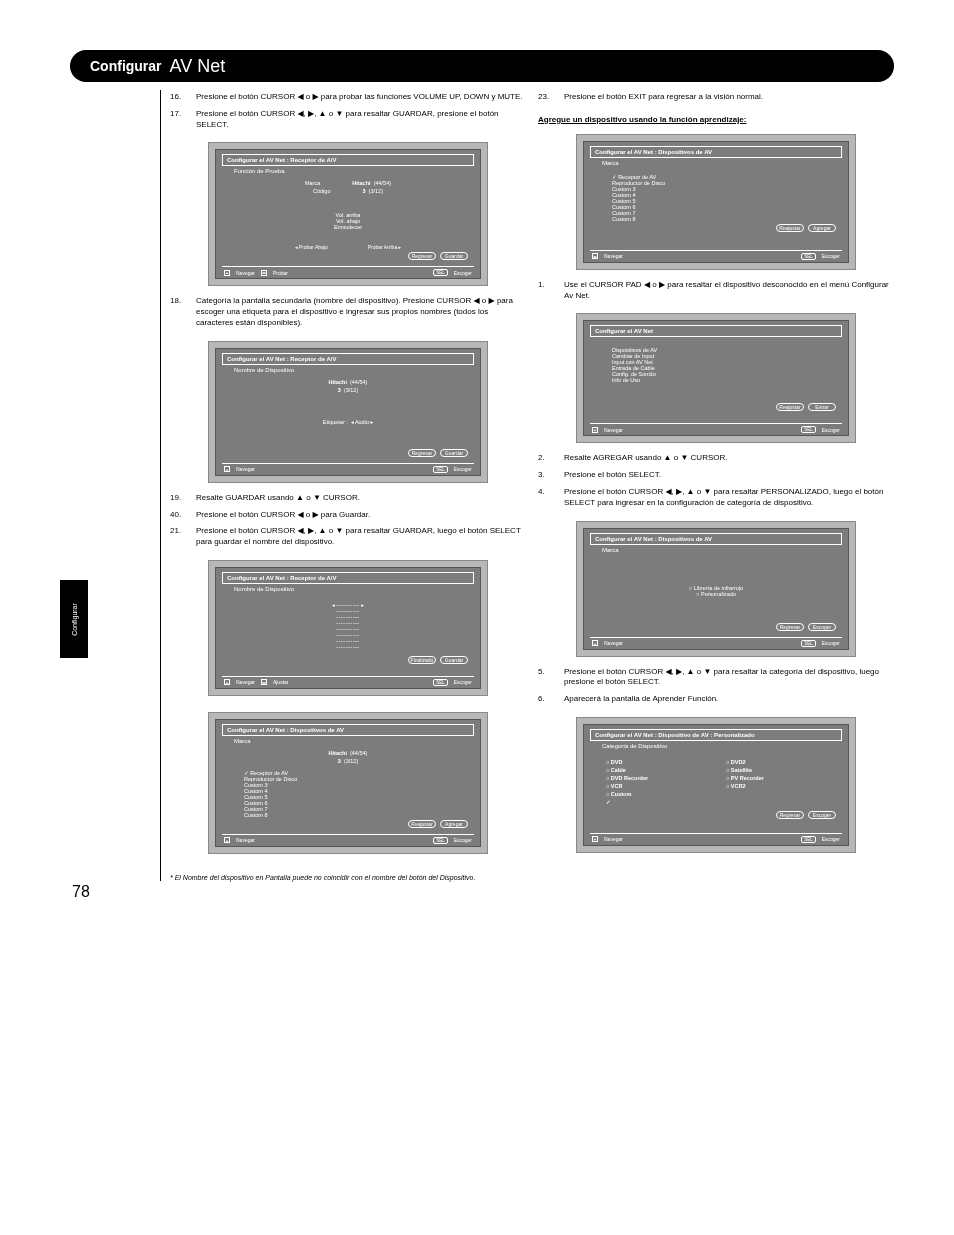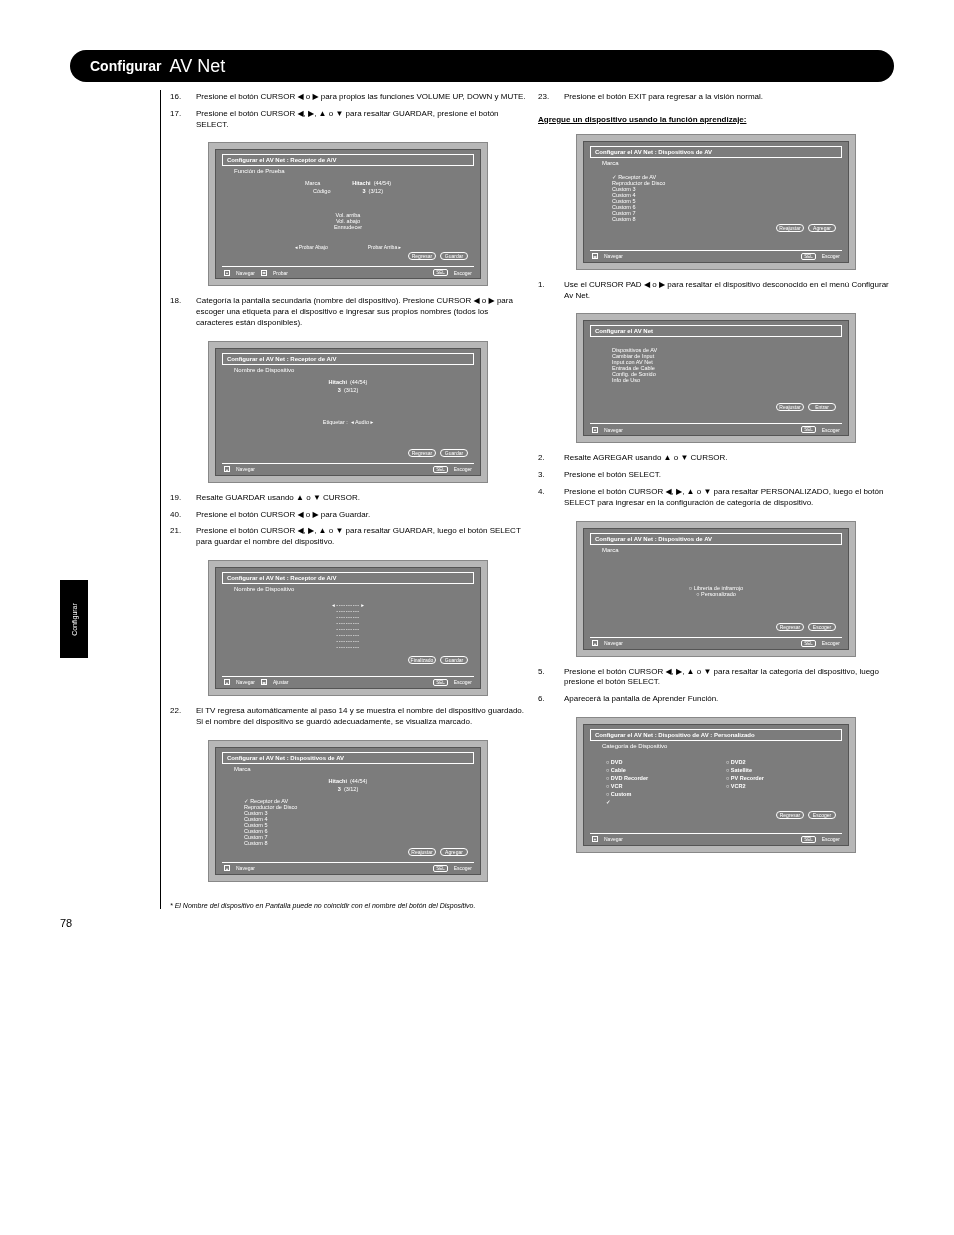--- a/index.html
+++ b/index.html
@@ -29,21 +29,21 @@
   .btn { border: 1px solid #fff; border-radius: 4px; width: 28px; height: 8px; font-size: 5px; display: flex; align-items: center; justify-content: center; }
   .statusbar { border-top: 1px solid #fff; margin-top: 2px; padding: 2px 2px 0 2px; display: flex; align-items: center; gap: 6px; font-size: 5px; }
   .sicon { display: inline-flex; align-items: center; gap: 1px; }
   .sq { width: 6px; height: 6px; border: 1px solid #fff; display: inline-flex; align-items: center; justify-content: center; font-size: 4px; }
   .pill { border: 1px solid #fff; border-radius: 2px; padding: 0 2px; font-size: 4.5px; }
   .grid2 { display: flex; gap: 20px; margin: 4px 10px; }
   .gcol { flex: 1; }
   .gitem { font-size: 5.5px; font-weight: bold; margin: 2px 0; }
   .dots { letter-spacing: 0.5px; }
   .footer-line { font-size: 7px; font-style: italic; margin-top: 10px; margin-left: 100px; }
-  .page-num { position: absolute; left: 60px; bottom: 30px; font-size: 11px; }
+  .page-num { position: absolute; left: 72px; bottom: 30px; font-size: 16px; }
   .bigtitle { font-weight: bold; font-size: 8px; margin: 6px 0 4px 0; text-decoration: underline; }
 </style>
 </head>
 <body>
 
 <div class="page">
   <div class="black-header">
     <span>Configurar</span>
     <span>AV Net</span>
   </div>
@@ -51,21 +51,21 @@
   <div class="side-tab">
       <div class="rot">Configurar</div>
     </div>
 
   <div class="cols">
 
     <div class="col">
 
       <div class="step">
         <div class="num">16.</div>
-        <div class="txt"><span>Presione el botón CURSOR </span><span class="tri">◀</span><span> o </span><span class="tri">▶</span><span> para propios las funciones VOLUME UP, DOWN y MUTE.</span></div>
+        <div class="txt"><span>Presione el botón CURSOR </span><span class="tri">◀</span><span> o </span><span class="tri">▶</span><span> para probar las funciones VOLUME UP, DOWN y MUTE.</span></div>
       </div>
 
       <div class="step">
         <div class="num">17.</div>
         <div class="txt"><span>Presione el botón CURSOR </span><span class="tri">◀</span><span>, </span><span class="tri">▶</span><span>, </span><span class="tri">▲</span><span> o </span><span class="tri">▼</span><span> para resaltar GUARDAR, presione el botón SELECT.</span></div>
       </div>
 
       <div class="screen">
         <div class="inner">
           <div class="titlebar">Configurar el AV Net : Receptor de A/V</div>
@@ -177,24 +177,20 @@
                 <span class="sq">◂▸</span>
               </span>
               <span>Ajustar</span>
               <span style="margin-left:auto"></span>
               <span class="pill">SEL</span>
               <span>Escoger</span>
             </div>
         </div>
       </div>
 
-      <div class="step">
-        <div class="num">22.</div>
-        <div class="txt"><span>El TV regresa automáticamente al paso 14 y se muestra el nombre del dispositivo guardado. Si el nombre del dispositivo se guardó adecuadamente, se visualiza marcado.</span></div>
-      </div>
 
       <div class="screen">
         <div class="inner">
           <div class="titlebar">Configurar el AV Net : Dispositivos de AV</div>
           <div class="subtitle">Marca</div>
           <div class="body">
             <div class="brandrow"><span class="pair"><b>Hitachi</b>&nbsp;&nbsp;<span>(44/54)</span></span></div>
             <div class="brandrow"><span class="pair"><b>3</b>&nbsp;&nbsp;<span>(3/12)</span></span></div>
             <div style="margin:6px 0 0 16px">
               <div>✓ <span>Receptor de AV</span></div>

